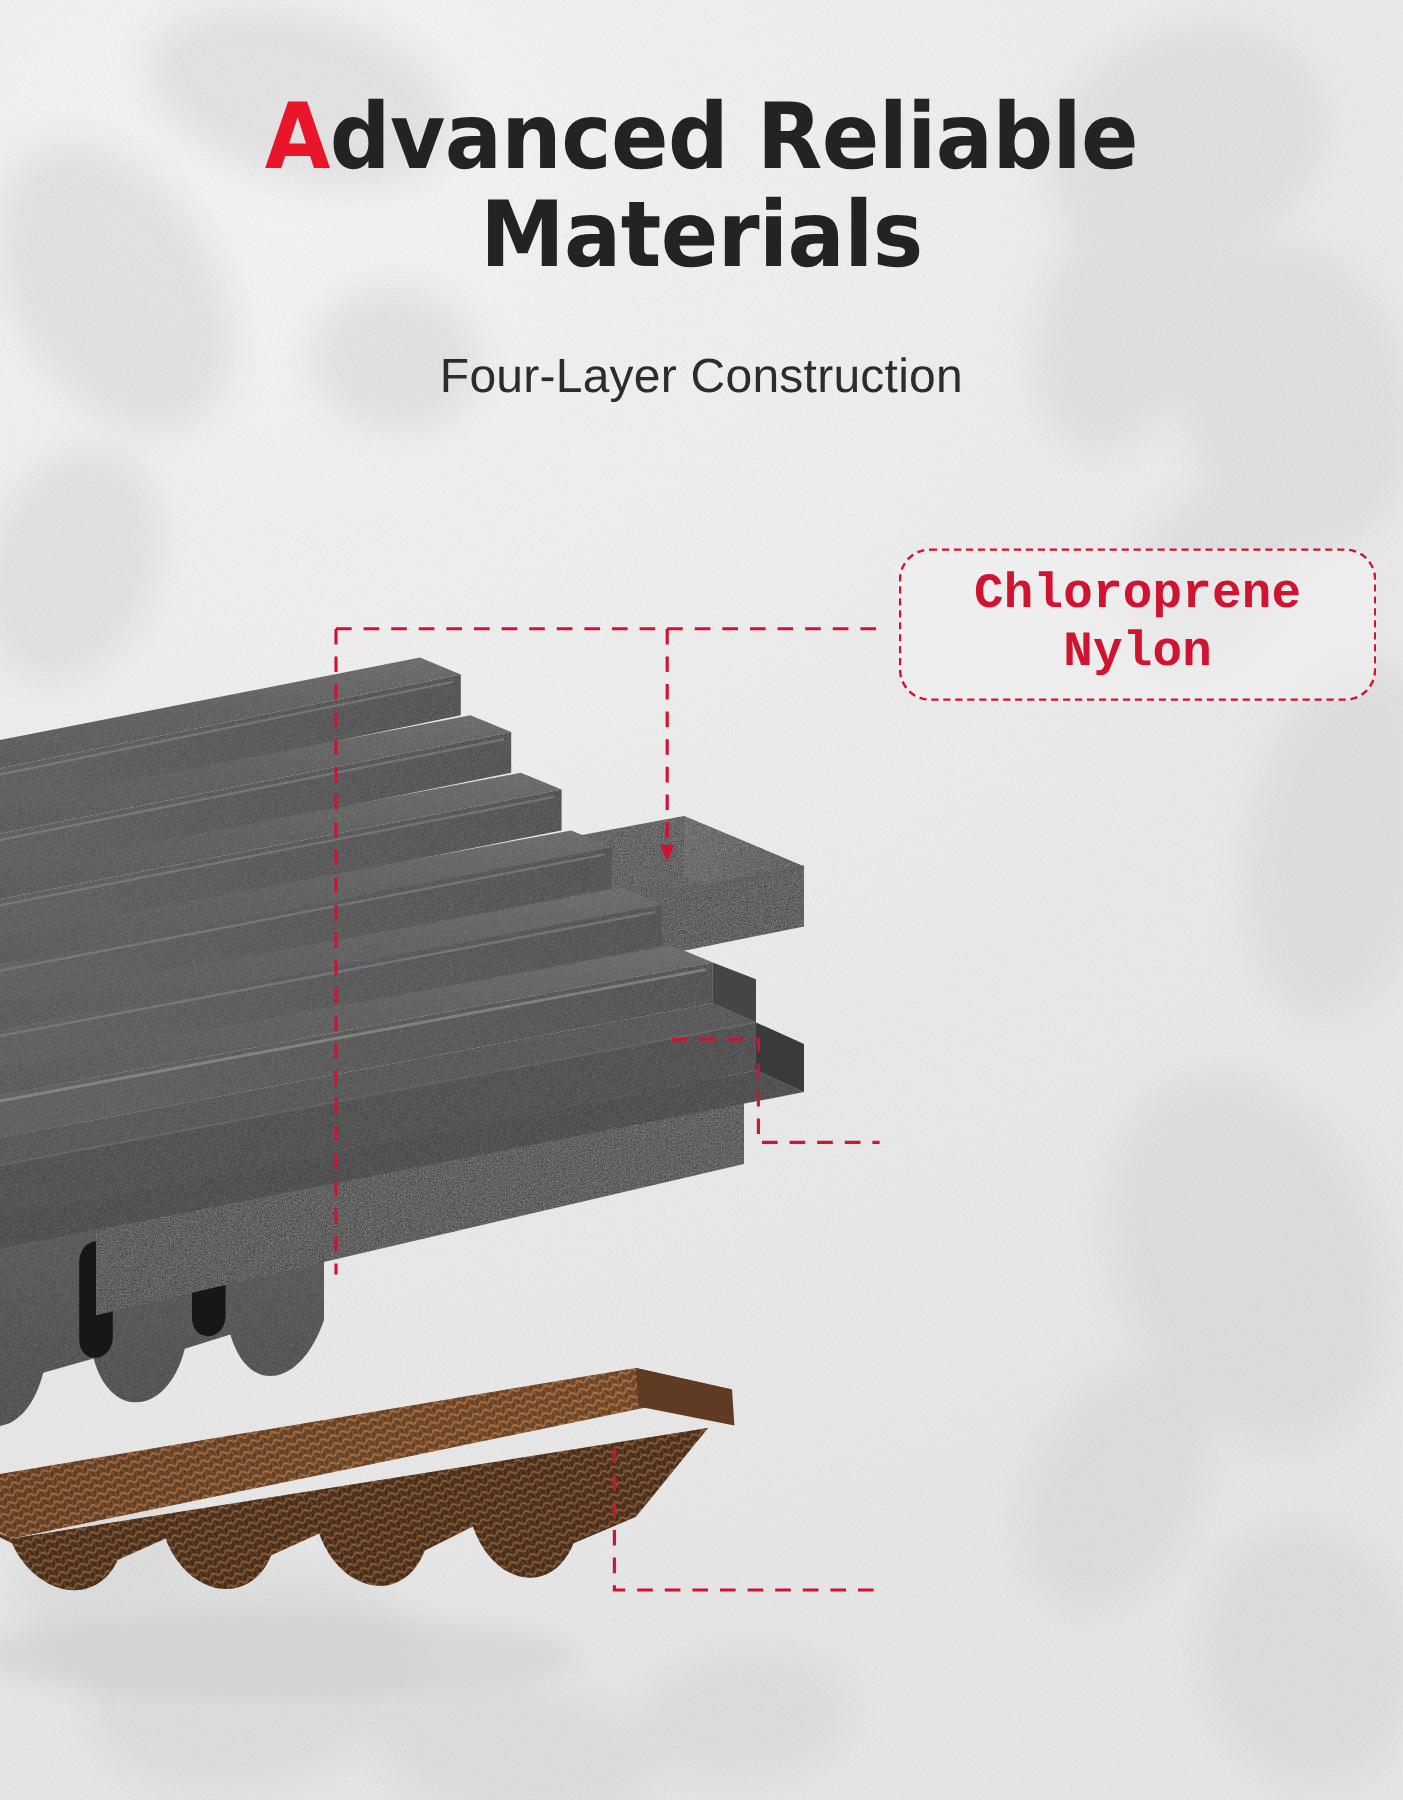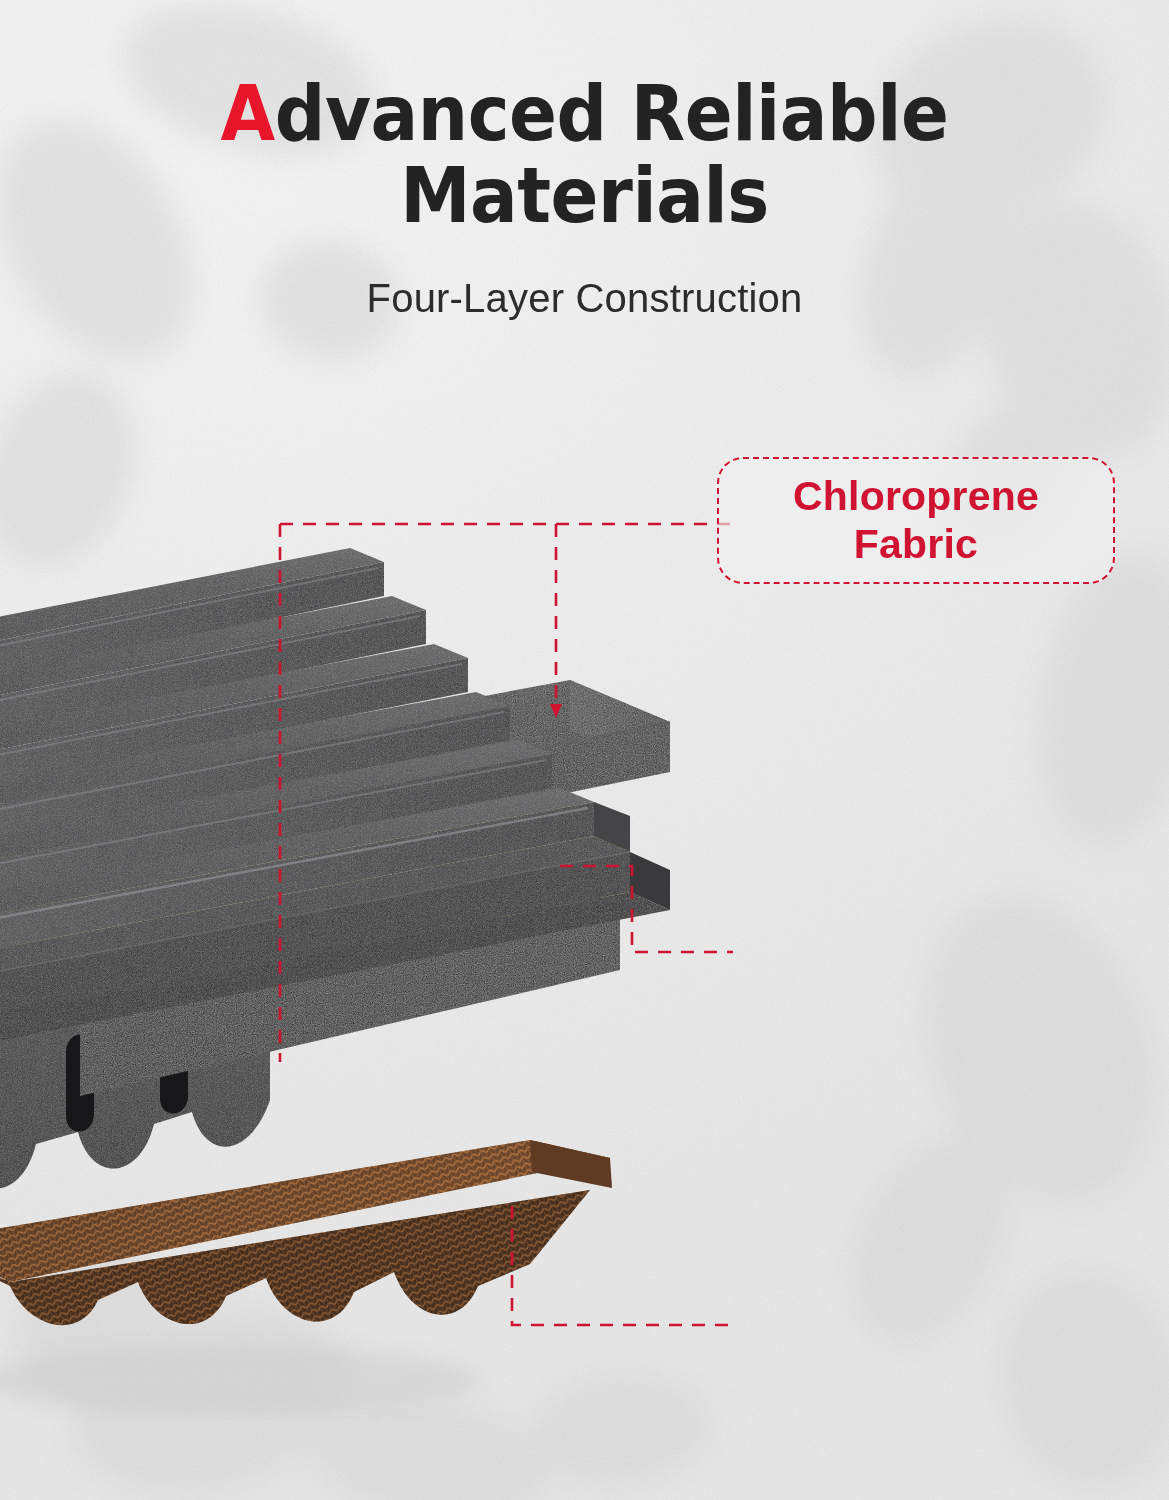--- a/index.html
+++ b/index.html
@@ -32,21 +32,21 @@
     font-size:76px;
     line-height:.95;
     letter-spacing:-0.5px;
     color:#232323;
     margin:0;
     transform:scaleX(.93);
   }
   .title .accent{color:#e8152b;}
   .title-l2{margin-top:10px;}
   .subtitle{
-    margin-top:44px;
+    margin-top:60px;
     font-size:40px;
     font-weight:400;
     color:#2c2c2c;
     letter-spacing:.2px;
   }
 
   
   .label-box{
     position:absolute;
     box-sizing:border-box;
@@ -56,21 +56,21 @@
     display:flex;align-items:center;justify-content:center;
     text-align:center;
     color:#cf1330;
     font-size:41px;
     font-weight:700;
     line-height:1.17;
     letter-spacing:.2px;
     z-index:25;
     padding:0 18px;
   }
-  #label-chloroprene{left:717px;top:457px;width:398px;height:127px;}
+  #label-chloroprene{left:749px;top:457px;width:398px;height:127px;font-family:Liberation Mono, monospace;}
   #label-polyester{left:733px;top:893px;width:398px;height:122px;}
   #label-nylon{left:733px;top:1262px;width:398px;height:126px;}
 
   
   #leaders{position:absolute;inset:0;z-index:24;pointer-events:none;}
 
   
   #belt{position:absolute;left:-30px;top:540px;width:760px;height:880px;z-index:10;}
 </style>
 </head>
@@ -366,19 +366,19 @@
 
       <path d="M 512 1206 V 1325 H 733"></path>
     </g>
 
     <path d="M 556 718 L 550 704 L 562 704 Z" fill="#cf1330" stroke="none"></path>
   </svg>
 
   <div class="label-box" id="label-chloroprene">
     <span>
       <span>Chloroprene</span><br>
-      <span>Fabric</span>
+      <span>Nylon</span>
     </span>
   </div>
 
 
 
 </div>
 
 </body></html>

